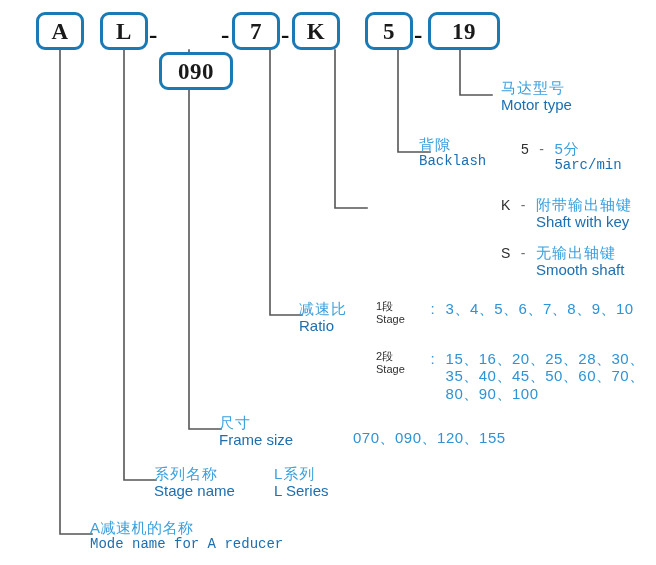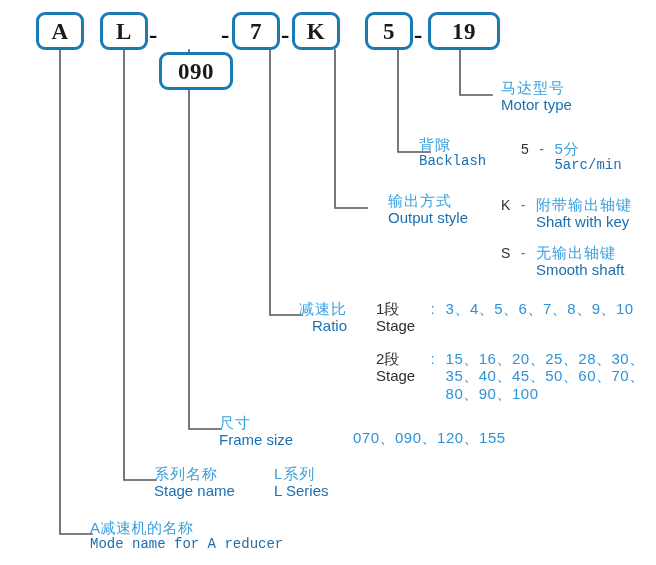--- a/index.html
+++ b/index.html
@@ -45,21 +45,21 @@
   .cn{color:#3aa0de;font-size:15px;letter-spacing:1px;}
   .en{color:#1c6fb0;font-size:15px;}
   .en-mono{color:#1c6fb0;font-size:14px;font-family:"Liberation Mono",monospace;letter-spacing:0px;}
   .cn-tight{letter-spacing:0.5px;}
 
   .val{position:absolute;white-space:nowrap;line-height:1.15;}
   .opt-key{color:#2f2f2f;font-size:14px;}
   .opt-dash{color:#6d6d6d;font-size:14px;}
 
   .blue-num{color:#2e93d6;font-size:15px;letter-spacing:0.5px;}
-  .gray-txt{color:#2f2f2f;font-size:15px;}
+  .gray-txt{color:#2f2f2f;font-size:11px;}
 </style>
 </head>
 <body>
 
 <div id="stage">
 
   <svg id="wires" viewBox="0 0 656 565" width="656" height="565" aria-hidden="true">
     <g stroke="#555555" stroke-width="1.6" fill="none" stroke-linecap="square">
 
       <path d="M60,50 L60,534 L92,534"></path>
@@ -112,44 +112,40 @@
 
   <div class="val" style="left:521px;top:140px;">
     <span class="opt-key">5</span>
     <span class="opt-dash" style="margin:0 6px;">-</span>
     <span style="display:inline-block;vertical-align:top;">
       <span class="cn" style="display:block;">5分</span>
       <span class="en-mono" style="display:block;">5arc/min</span>
     </span>
   </div>
 
-  <div class="lbl" style="left:388px;top:192px;">
-    <div class="cn">输出方式</div>
-    <div class="en">Output style</div>
-  </div>
 
   <div class="val" style="left:501px;top:196px;">
     <span class="opt-key">K</span>
     <span class="opt-dash" style="margin:0 6px;">-</span>
     <span style="display:inline-block;vertical-align:top;">
       <span class="cn" style="display:block;">附带输出轴键</span>
       <span class="en" style="display:block;">Shaft with key</span>
     </span>
   </div>
 
   <div class="val" style="left:501px;top:244px;">
     <span class="opt-key">S</span>
     <span class="opt-dash" style="margin:0 6px;">-</span>
     <span style="display:inline-block;vertical-align:top;">
       <span class="cn" style="display:block;">无输出轴键</span>
       <span class="en" style="display:block;">Smooth shaft</span>
     </span>
   </div>
 
-  <div class="lbl" style="left:299px;top:300px;text-align:right;">
+  <div class="lbl" style="left:299px;top:300px;">
     <div class="cn">减速比</div>
     <div class="en">Ratio</div>
   </div>
 
   <div class="val" style="left:376px;top:300px;">
     <span style="display:inline-block;vertical-align:top;width:44px;">
       <span class="gray-txt" style="display:block;">1段</span>
       <span class="gray-txt" style="display:block;">Stage</span>
     </span>
     <span class="blue-num" style="display:inline-block;vertical-align:top;margin-left:6px;">:</span>

